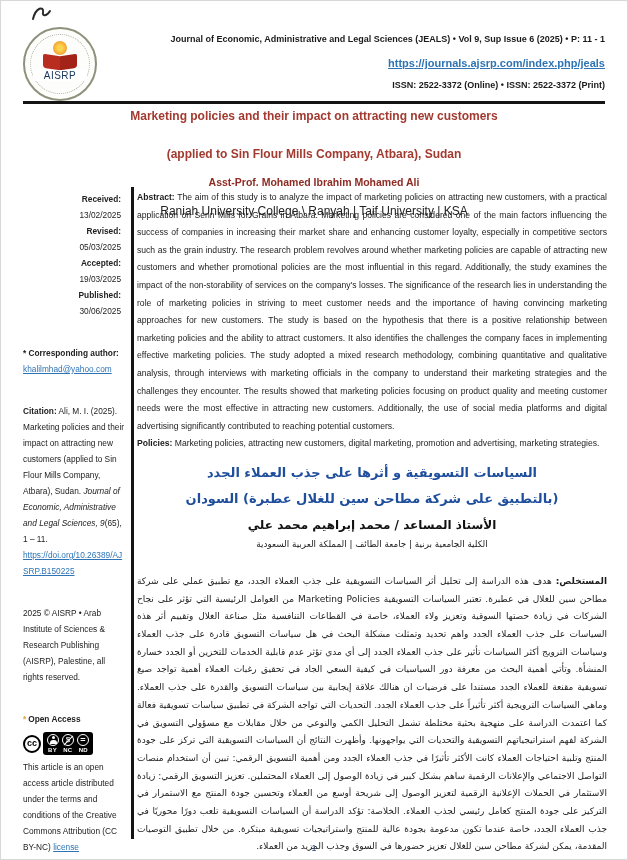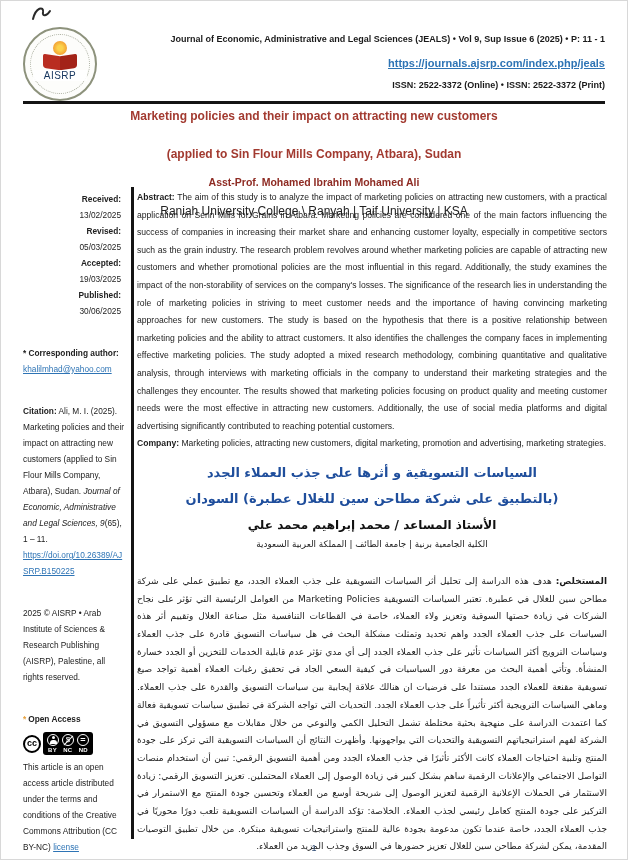--- a/index.html
+++ b/index.html
@@ -179,21 +179,21 @@
         <span>This article is an open access article distributed under the terms and conditions of the Creative Commons Attribution (CC BY-NC) </span><a class="side-link">license</a>
       </div>
     </div>
   </aside>
 
   <main class="main">
     <p class="abstract">
       <b>Abstract:</b><span> The aim of this study is to analyze the impact of marketing policies on attracting new customers, with a practical application on Senn Mills for Grains in Atbara. Marketing policies are considered one of the main factors influencing the success of companies in increasing their market share and enhancing customer loyalty, especially in competitive sectors such as the grain industry. The research problem revolves around whether marketing policies are capable of attracting new customers and whether promotional policies are the most influential in this regard. Additionally, the study examines the impact of the non-storability of services on the company's losses. The significance of the research lies in understanding the role of marketing policies in striving to meet customer needs and the importance of having convincing marketing approaches for new customers. The study is based on the hypothesis that there is a positive relationship between marketing policies and the ability to attract customers. It also identifies the challenges the company faces in implementing effective marketing policies. The study adopted a mixed research methodology, combining quantitative and qualitative analysis, through interviews with marketing officials in the company to understand their marketing strategies and the challenges they encounter. The results showed that marketing policies focusing on product quality and meeting customer needs were the most effective in attracting new customers. Additionally, the use of social media platforms and digital advertising significantly contributed to reaching potential customers.</span>
     </p>
     <p class="keywords">
-      <b>Company:</b><span> Marketing policies, attracting new customers, digital marketing, promotion and advertising, marketing strategies.</span>
+      <b>Policies:</b><span> Marketing policies, attracting new customers, digital marketing, promotion and advertising, marketing strategies.</span>
     </p>
 
     <div class="ar ar-title" dir="rtl" lang="ar">السياسات التسويقية و أثرها على جذب العملاء الجدد</div>
     <div class="ar ar-title" style="margin-top:0;" dir="rtl" lang="ar">(بالتطبيق على شركة مطاحن سين للغلال عطبرة) السودان</div>
     <div class="ar ar-author" dir="rtl" lang="ar">الأستاذ المساعد / محمد إبراهيم محمد علي</div>
     <div class="ar ar-affil" dir="rtl" lang="ar">الكلية الجامعية برنية | جامعة الطائف | المملكة العربية السعودية</div>
 
     <p class="ar ar-abstract" dir="rtl" lang="ar">
       <b>المستخلص:</b><span> هدف هذه الدراسة إلى تحليل أثر السياسات التسويقية على جذب العملاء الجدد، مع تطبيق عملي على شركة مطاحن سين للغلال في عطبرة. تعتبر السياسات التسويقية Marketing Policies من العوامل الرئيسية التي تؤثر على نجاح الشركات في زيادة حصتها السوقية وتعزيز ولاء العملاء، خاصة في القطاعات التنافسية مثل صناعة الغلال وتقييم أثر هذه السياسات على جذب العملاء الجدد واهم تحديد وتمثلت مشكلة البحث في هل سياسات التسويق قادرة على جذب العملاء وسياسات الترويج أكثر السياسات تأثير على جذب العملاء الجدد إلى أي مدي تؤثر عدم قابلية الخدمات للتخزين أو الجدد خسارة المنشأة. وتأتي أهمية البحث من معرفة دور السياسيات في كيفية السعي الجاد في تحقيق رغبات العملاء أهمية تواجد صيغ تسويقية مقنعة للعملاء الجدد مستندا على فرضيات ان هنالك علاقة إيجابية بين سياسات التسويق والقدرة على جذب العملاء. وماهي السياسات الترويجية أكثر تأثيراً على جذب العملاء الجدد. التحديات التي تواجه الشركة في تطبيق سياسات تسويقية فعالة كما اعتمدت الدراسة على منهجية بحثية مختلطة تشمل التحليل الكمي والنوعي من خلال مقابلات مع مسؤولي التسويق في الشركة لفهم استراتيجياتهم التسويقية والتحديات التي يواجهونها. وأظهرت النتائج أن السياسات التسويقية التي تركز على جودة المنتج وتلبية احتياجات العملاء كانت الأكثر تأثيرًا في جذب العملاء الجدد ومن أهمية التسويق الرقمي: تبين أن استخدام منصات التواصل الاجتماعي والإعلانات الرقمية ساهم بشكل كبير في زيادة الوصول إلى العملاء المحتملين. تعزيز التسويق الرقمي: زيادة الاستثمار في الحملات الإعلانية الرقمية لتعزيز الوصول إلى شريحة أوسع من العملاء وتحسين جودة المنتج مع الاستمرار في التركيز على جودة المنتج كعامل رئيسي لجذب العملاء. الخلاصة: تؤكد الدراسة أن السياسات التسويقية تلعب دورًا محوريًا في جذب العملاء الجدد، خاصة عندما تكون مدعومة بجودة عالية للمنتج واستراتيجيات تسويقية مبتكرة. من خلال تطبيق التوصيات المقدمة، يمكن لشركة مطاحن سين للغلال تعزيز حضورها في السوق وجذب المزيد من العملاء.</span>
     </p>

